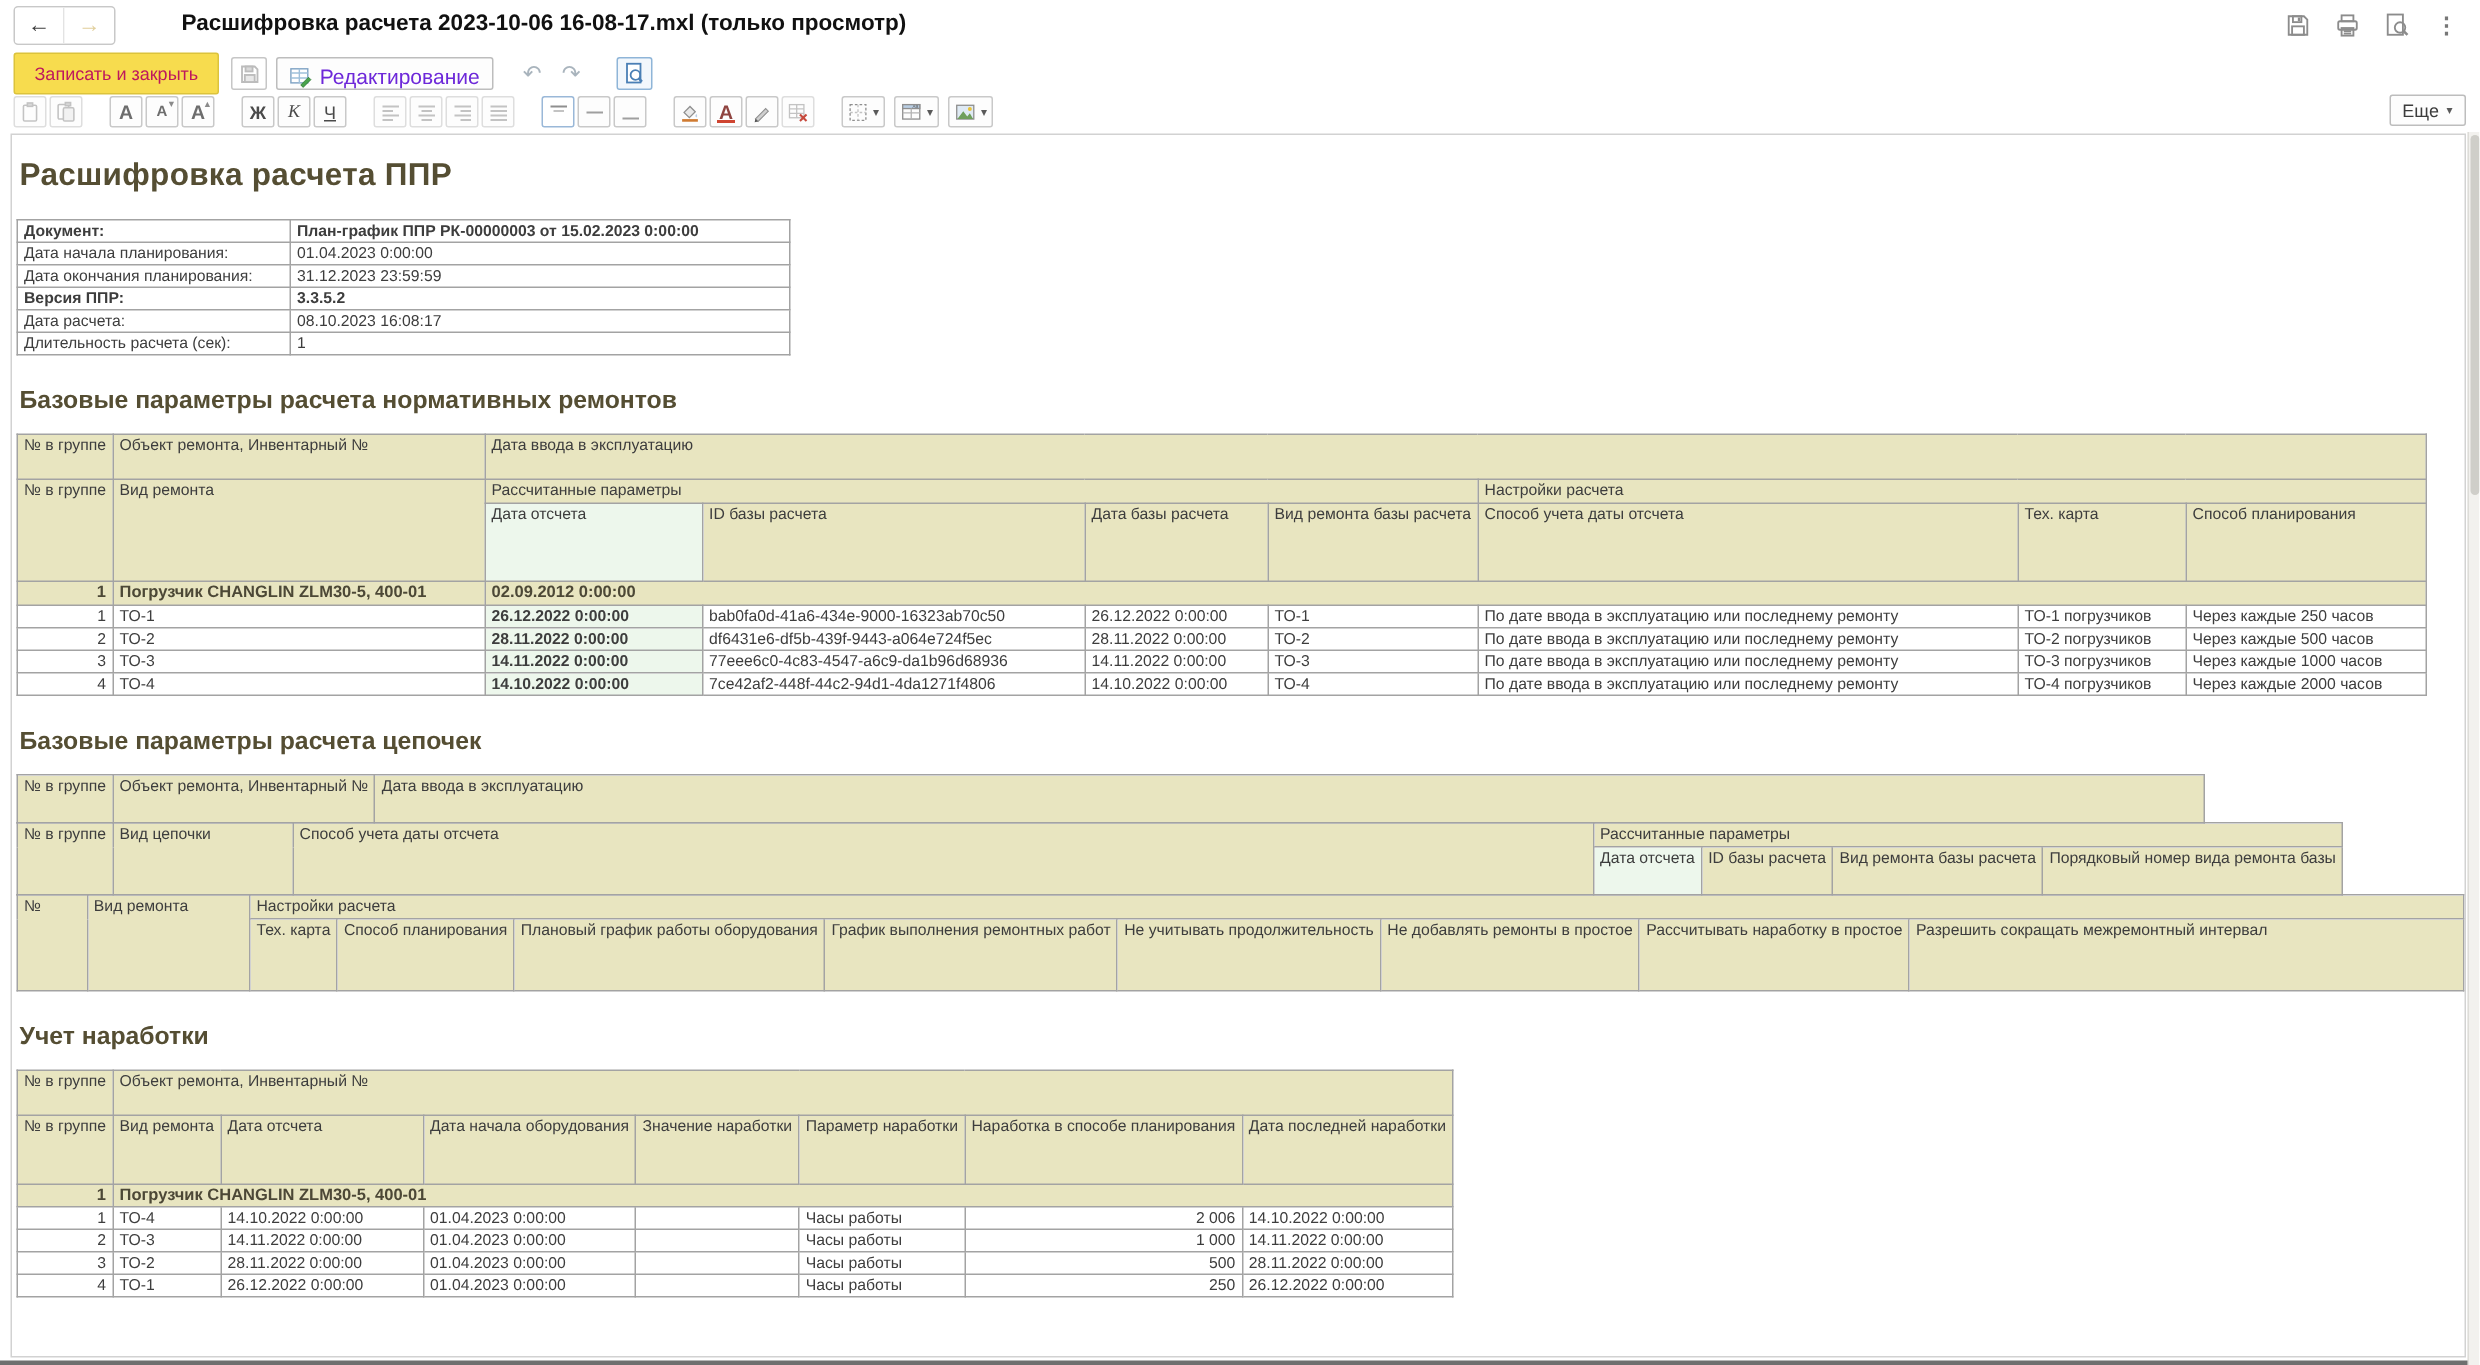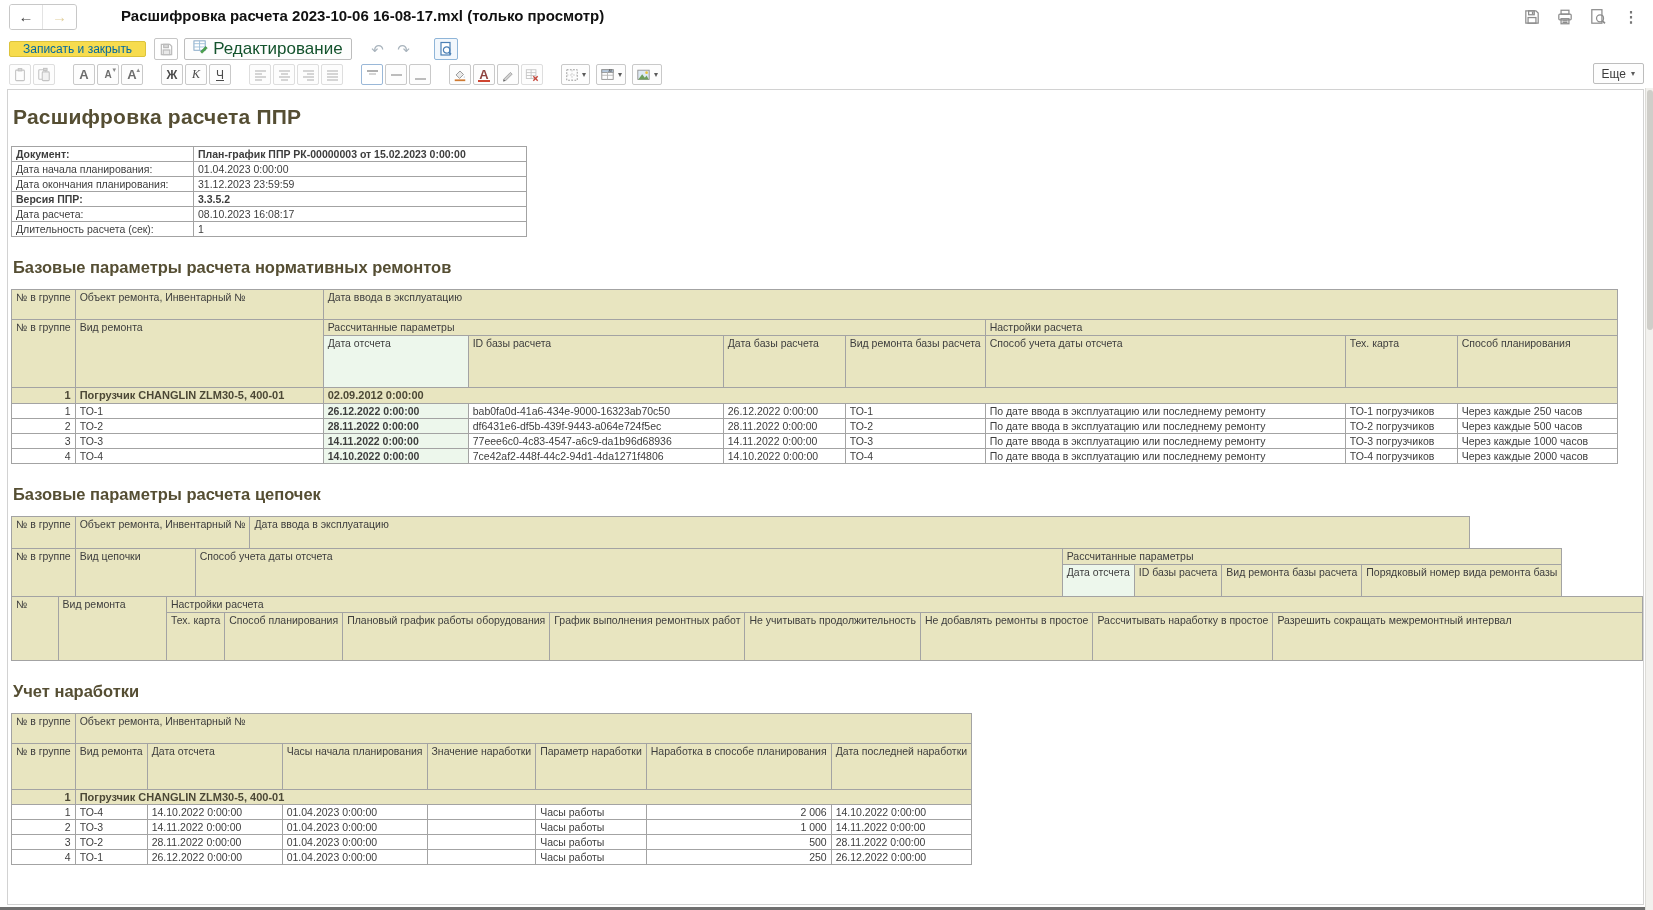--- a/index.html
+++ b/index.html
@@ -13,24 +13,24 @@
   .navbtn { width:33px; height:24px; border:none; background:#fff; font-size:15px; cursor:pointer; line-height:22px; }
   .navbtn.back { color:#3c3c3c; border-right:1px solid #e3e3e3; }
   .navbtn.fwd  { color:#c9a84c; opacity:.55; }
   .file-title { position:absolute; left:121px; top:7px; font-size:15px; font-weight:bold; color:#111; white-space:nowrap; }
   .tbicons { position:absolute; right:10px; top:5px; display:flex; gap:9px; align-items:center; }
   .tbicon { width:24px; height:24px; background:#fff; border:none; cursor:pointer; display:flex; align-items:center; justify-content:center; }
   .kebab { font-size:15px; color:#777; letter-spacing:0; font-weight:bold; }
 
   
   .cmdbar { position:absolute; top:37px; left:9px; right:9px; height:24px; display:flex; align-items:center; }
-  .btn-yellow { height:16px; padding:0 13px; background:#f7dc4e; border:1px solid #dcc33c; border-radius:2px;
-    font-size:12px; color:#0369a1; cursor:pointer; font-family:inherit; }
+  .btn-yellow { height:28px; padding:0 13px; background:#f7dc4e; border:1px solid #dcc33c; border-radius:2px;
+    font-size:12px; color:#be185d; cursor:pointer; font-family:inherit; }
   .btn { height:22px; padding:0 8px; background:#fdfdfd; border:1px solid #bdbdbd; border-radius:2px;
-    font-size:17px; color:#14532d; cursor:pointer; display:flex; align-items:flex-start; gap:5px; font-family:inherit; }
+    font-size:14px; color:#6d28d9; cursor:pointer; display:flex; align-items:flex-end; gap:5px; font-family:inherit; }
   .iconbtn { width:24px; height:22px; background:#fff; border:1px solid transparent; border-radius:2px;
     display:flex; align-items:center; justify-content:center; cursor:pointer; }
   .iconbtn.framed { border-color:#c6c6c6; }
   .iconbtn.active { border-color:#8fb5d8; background:#f2f7fc; }
   .arrowglyph { font-size:15px; color:#a9b4bd; line-height:1; }
   .ml8{margin-left:8px} .ml6{margin-left:6px} .ml14{margin-left:14px} .ml2{margin-left:2px} .ml18{margin-left:18px}
 
   
   .fmtbar { position:absolute; top:63px; left:9px; right:9px; height:23px; display:flex; align-items:center; }
   .fbtn { width:22px; height:21px; background:#fdfdfd; border:1px solid #c9c9c9; border-radius:2px; margin-right:2px;
@@ -516,21 +516,21 @@
         </colgroup>
       <tbody>
           <tr style="height:30px">
         <td class="hd">№ в группе</td>
         <td class="hd" colspan="7">Объект ремонта, Инвентарный №</td>
       </tr>
       <tr style="height:46px">
         <td class="hd">№ в группе</td>
         <td class="hd">Вид ремонта</td>
         <td class="hd">Дата отсчета</td>
-        <td class="hd">Часы начала планирования</td>
+        <td class="hd">Дата начала оборудования</td>
         <td class="hd">Значение наработки</td>
         <td class="hd">Параметр наработки</td>
         <td class="hd">Наработка в способе планирования</td>
         <td class="hd">Дата последней наработки</td>
       </tr>
       <tr class="grp" style="height:15px">
         <td class="rnum">1</td>
         <td colspan="7">Погрузчик CHANGLIN ZLM30-5, 400-01</td>
       </tr>
       <tr style="height:14px">

